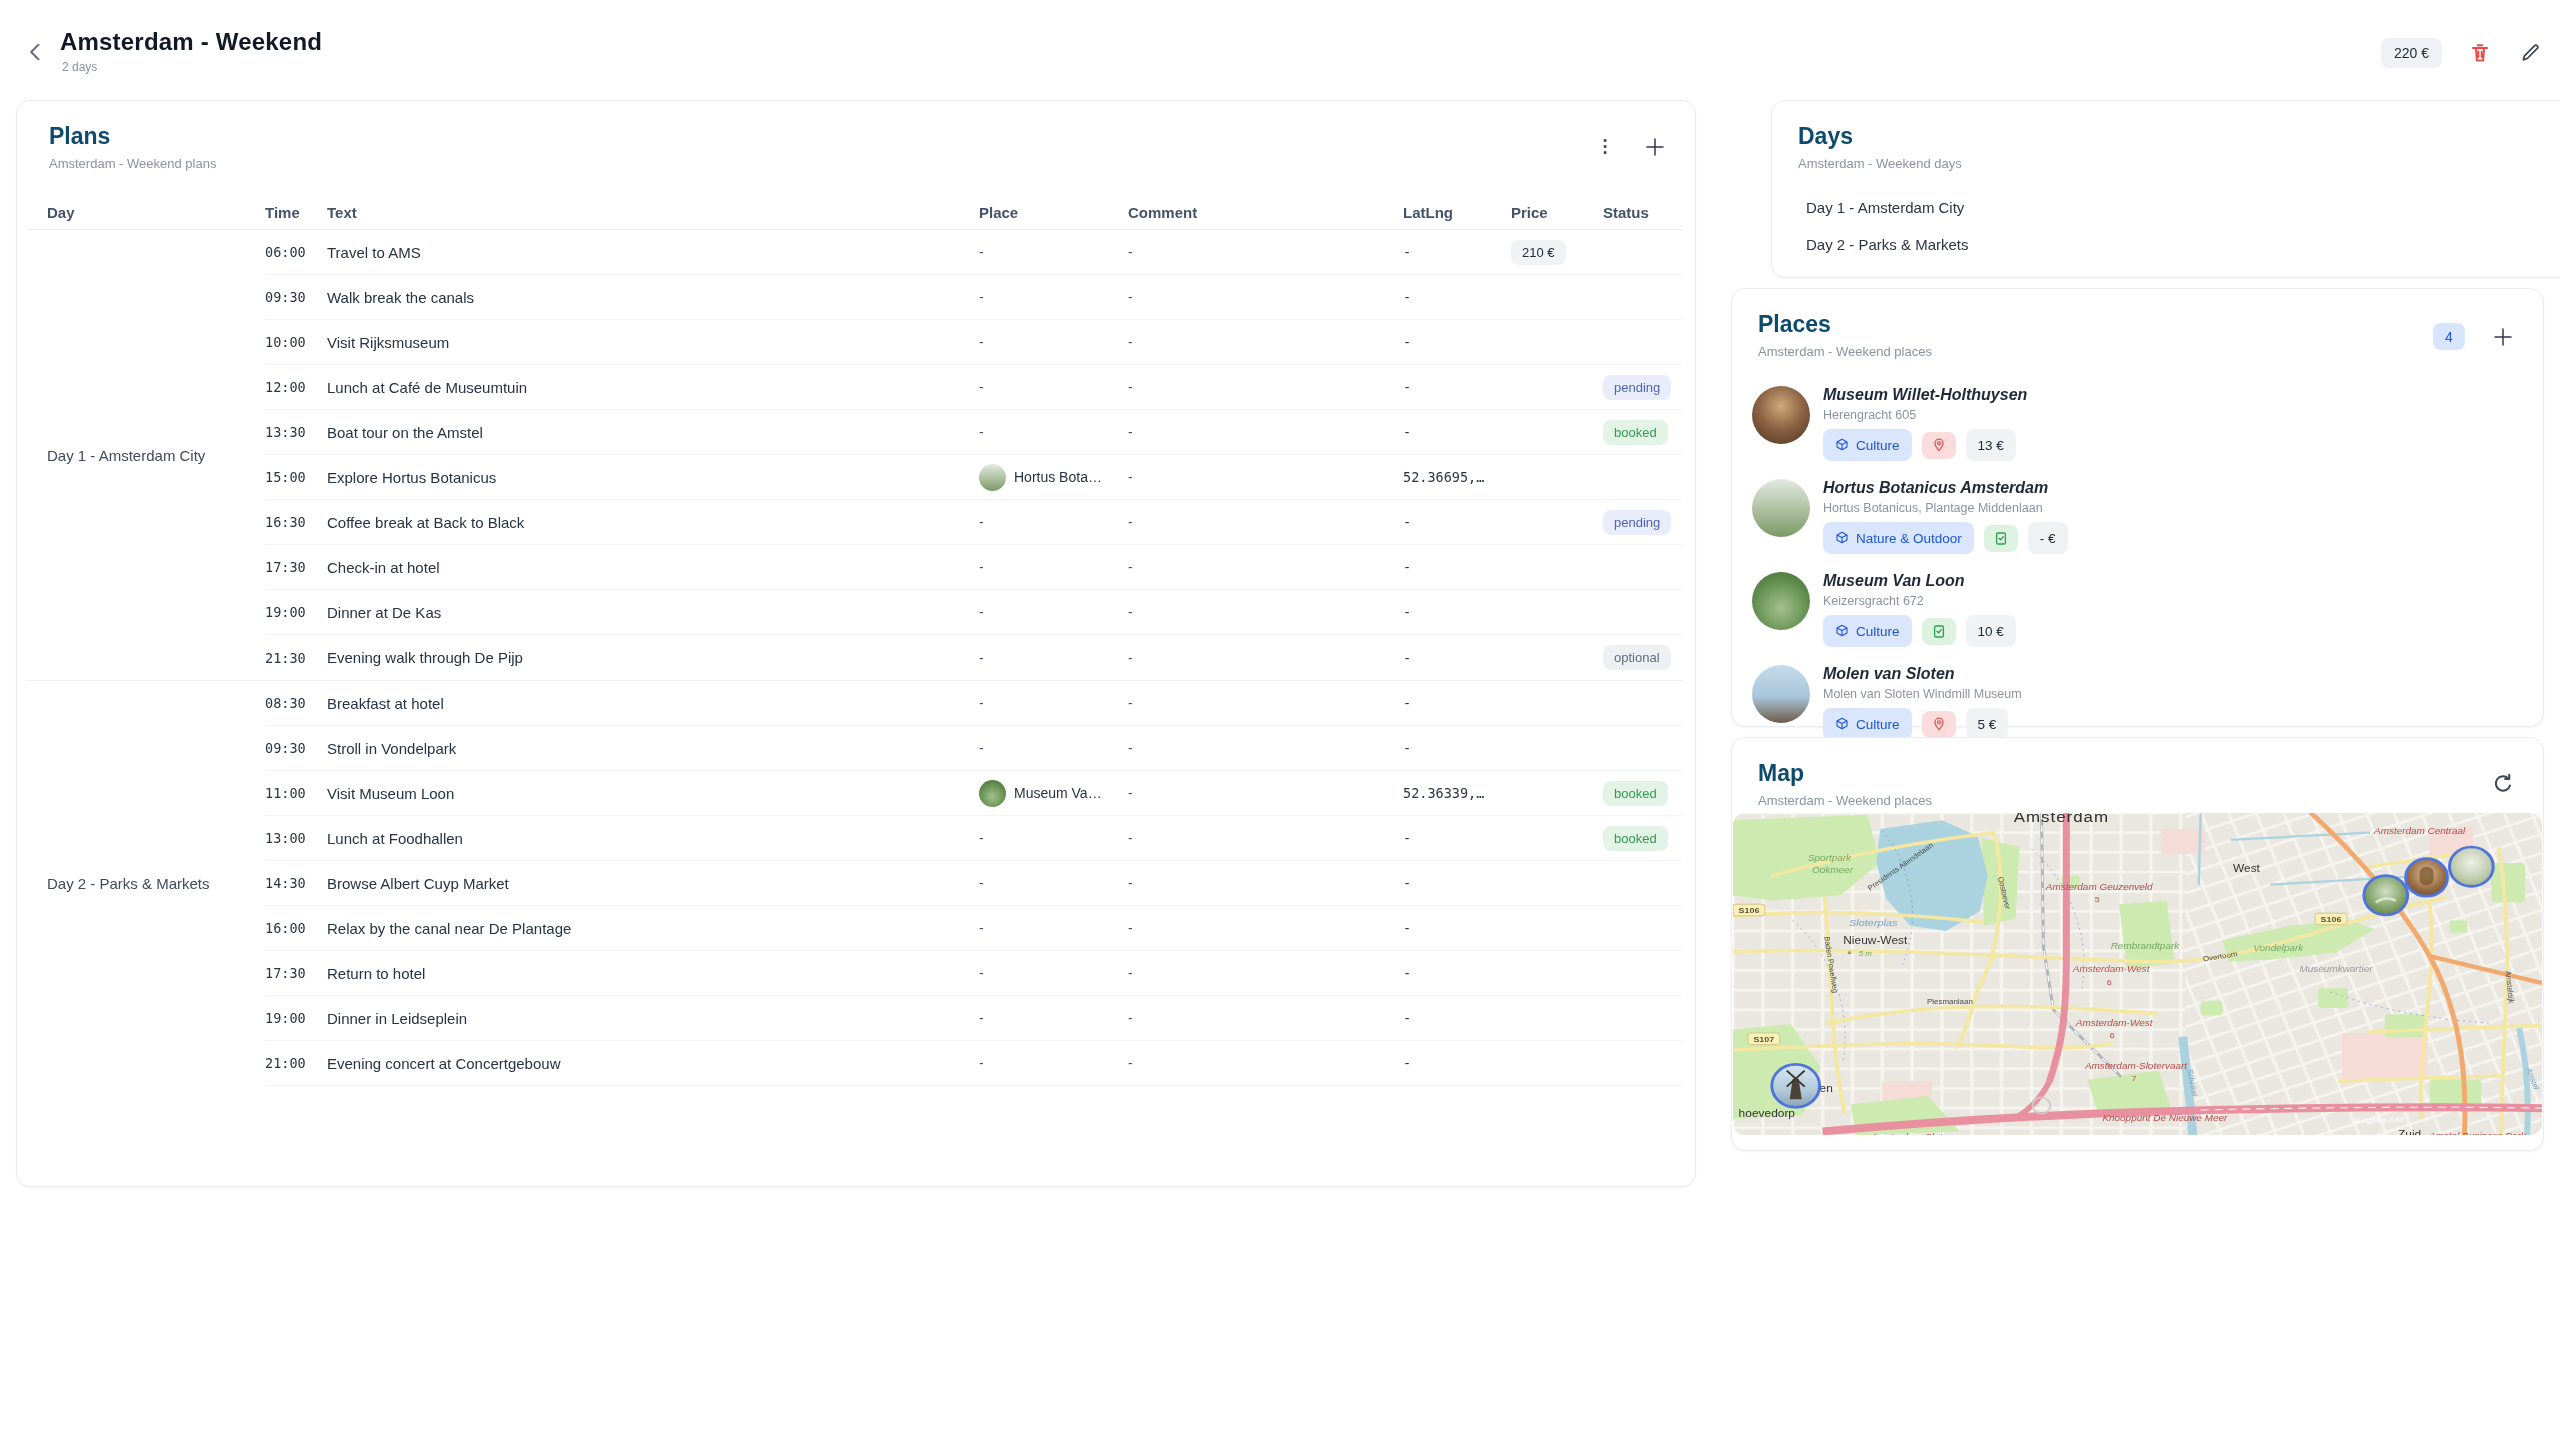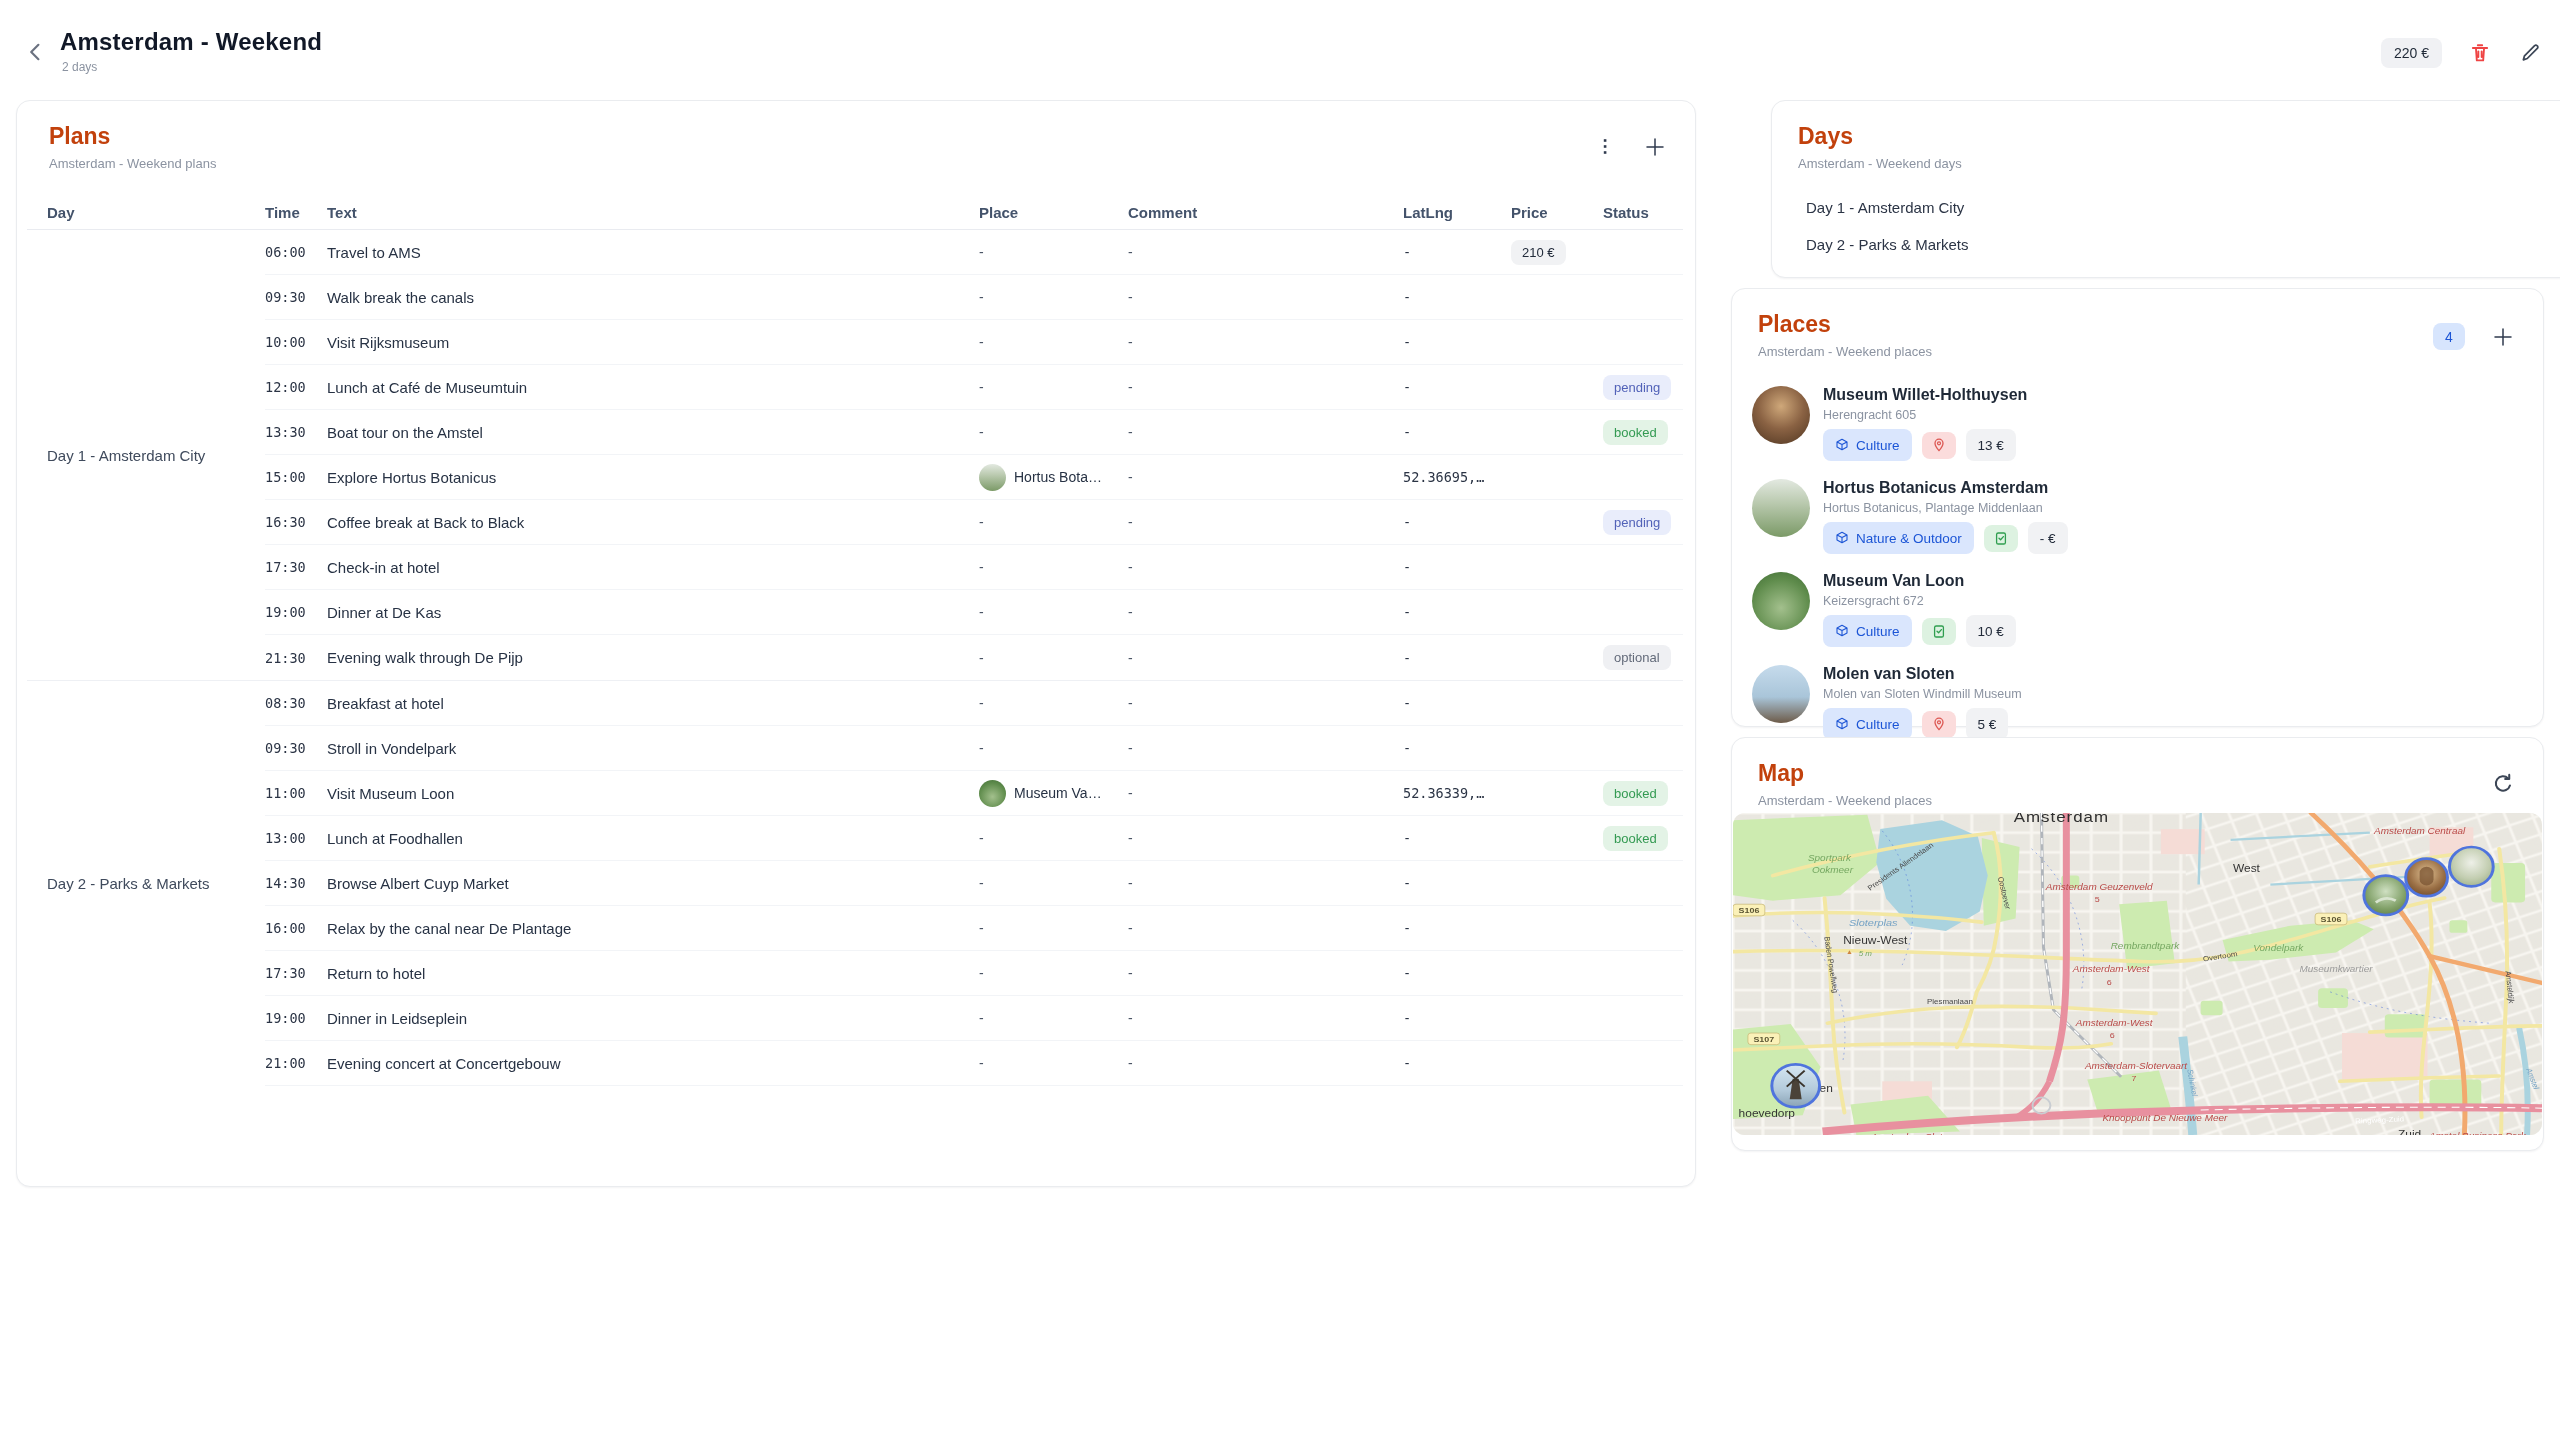--- a/index.html
+++ b/index.html
@@ -16,21 +16,21 @@
   .icon-btn { width:24px; height:24px; display:flex; align-items:center; justify-content:center; cursor:pointer; }
   .icon-btn svg { width:22px; height:22px; }
 
   
   .card { position:absolute; background:#fff; border:1px solid #eaecef; border-radius:14px; box-shadow:0 1px 2px rgba(16,24,40,.05); }
   #plans-card  { left:16px;   top:100px; width:1680px; height:1087px; }
   #days-card   { left:1731px; top:100px; width:908px;  height:178px;margin-left:40px; }
   #places-card { left:1731px; top:288px; width:813px;  height:439px; }
   #map-card    { left:1731px; top:737px; width:813px;  height:414px; }
 
-  .card-title { font-size:23px; font-weight:700; color:#c2410c; }
+  .card-title { font-size:23px; font-weight:700; color:#0c4a6e; }
   .card-sub   { font-size:13px; color:#8b93a1; margin-top:6px;text-align:right; }
   .head-abs   { position:absolute; left:26px; top:22px; }
   #plans-card .head-abs { left:32px; }
 
   .tools { position:absolute; right:28px; top:34px; display:flex; align-items:center; gap:26px; }
   .tools .icon-btn svg { width:24px; height:24px; }
   .count-badge { min-width:32px; height:27px; display:flex; align-items:center; justify-content:center;
     background:#d7e5fd; color:#1c55d6; font-size:14px; border-radius:8px; padding:0 8px; }
 
   
@@ -62,21 +62,21 @@
 
   
   .day-list { position:absolute; left:18px; right:18px; top:88px; }
   .day-item { height:37px; display:flex; align-items:center; padding-left:16px; font-size:15px;
     color:#2b3445; border-radius:8px; cursor:pointer; }
 
   
   .place-list { position:absolute; left:16px; right:16px; top:88px; }
   .place-item { display:flex; gap:13px; padding:9px 4px; cursor:pointer; }
   .place-thumb { width:58px; height:58px; border-radius:50%; flex:0 0 58px; }
-  .place-name { font-size:16px; font-weight:700; color:#1f2937; }
+  .place-name { font-size:16px; font-weight:700; color:#1f2937;font-style:italic; }
   .place-addr { font-size:12.5px; color:#8b93a1; margin-top:4px; }
   .place-pills { display:flex; align-items:center; gap:10px; margin-top:7px; }
   .ppill { height:27px; display:inline-flex; align-items:center; gap:7px; border-radius:8px; padding:16px 12px; font-size:13.5px; }
   .ppill svg { width:14px; height:14px; }
   .ppill.cat { background:#dae6fd; color:#1c55d6; }
   .ppill.pin { background:#fbdcdc; padding:0 10px; }
   .ppill.chk { background:#ddf2e1; padding:0 10px; }
   .ppill.price { background:#f1f2f4; color:#222b3a; }
 
   

